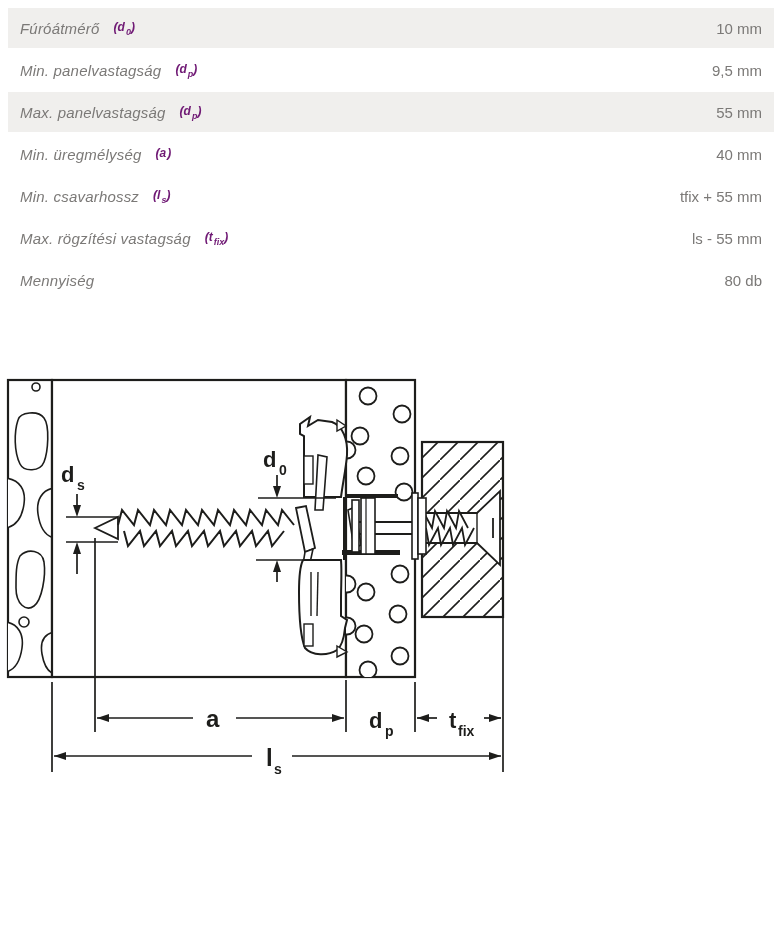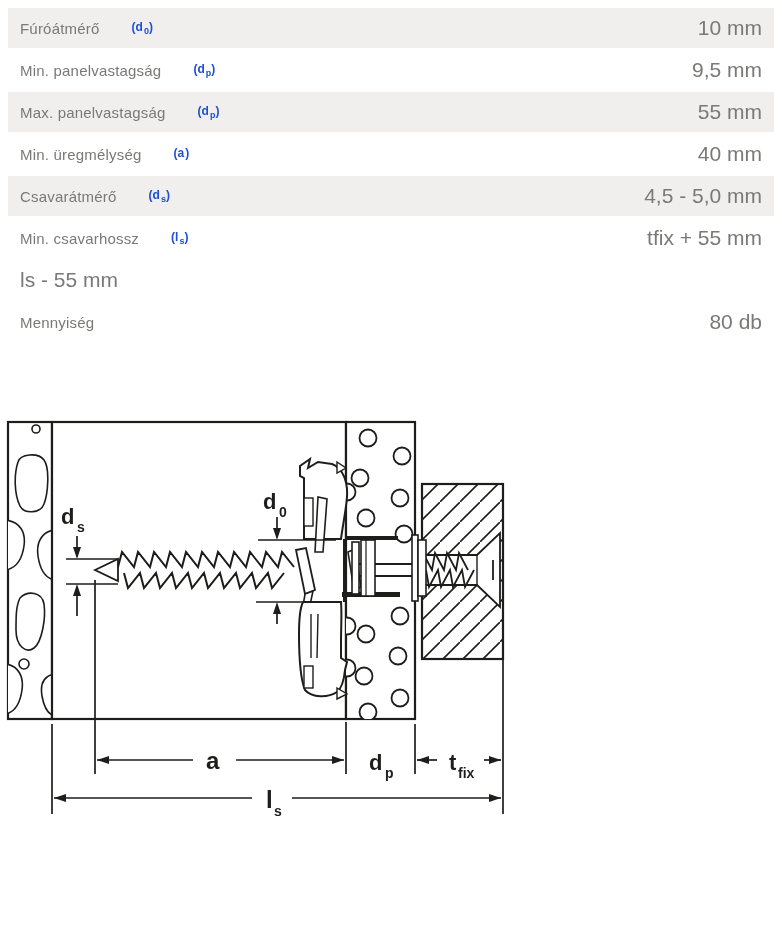--- a/index.html
+++ b/index.html
@@ -4,25 +4,25 @@
 <style>
   html,body{margin:0;padding:0;background:#ffffff;}
   body{width:782px;font-family:"Liberation Sans","DejaVu Sans",sans-serif;}
   .spec-table{margin:8px 8px 0 8px;}
   .row{
     display:flex;align-items:center;justify-content:space-between;
     height:40px;margin-bottom:2px;padding:0 12px;box-sizing:border-box;
     background:#ffffff;
   }
   .row.odd{background:#f0efed;}
-  .cell-label{display:flex;align-items:center;color:#7b7977;font-size:15px;}
+  .cell-label{display:flex;align-items:flex-end;color:#7b7977;font-size:15px;font-style:italic;}
   .lbl{letter-spacing:.2px;}
-  .sym{margin-left:32px;font-size:12px;font-weight:700;color:#1d4ed8;}
+  .sym{margin-left:14px;font-size:12px;font-weight:700;color:#701a75;}
   .sym sub{font-size:9px;margin-left:1px;}
-  .cell-value{color:#7b7977;font-size:21px;text-align:right;white-space:nowrap;}
+  .cell-value{color:#7b7977;font-size:15px;text-align:right;white-space:nowrap;}
   .diagram-wrap{margin-top:60px;}
   svg{display:block;}
   svg text{font-family:"Liberation Sans","DejaVu Sans",sans-serif;font-weight:700;fill:#1d1d1b;}
 </style>
 </head>
 <body>
 
 <div class="spec-table">
     <div class="row odd">
     <div class="cell-label">
@@ -45,35 +45,32 @@
     </div>
     <div class="cell-value">55 mm</div>
   </div>
     <div class="row">
     <div class="cell-label">
       <span class="lbl">Min. üregmélység</span>
       <span class="sym"><span class="sym-open">(</span><span class="sym-main">a</span><sub class="sym-sub"></sub><span class="sym-close">)</span></span>
     </div>
     <div class="cell-value">40 mm</div>
   </div>
-    <div class="row odd">
-    <div class="cell-label">
-      <span class="lbl">Csavarátmérő</span>
-      <span class="sym"><span class="sym-open">(</span><span class="sym-main">d</span><sub class="sym-sub">s</sub><span class="sym-close">)</span></span>
-    </div>
-    <div class="cell-value">4,5 - 5,0 mm</div>
-  </div>
     <div class="row">
     <div class="cell-label">
       <span class="lbl">Min. csavarhossz</span>
       <span class="sym"><span class="sym-open">(</span><span class="sym-main">l</span><sub class="sym-sub">s</sub><span class="sym-close">)</span></span>
     </div>
     <div class="cell-value">tfix + 55 mm</div>
   </div>
     <div class="row">
+    <div class="cell-label">
+      <span class="lbl">Max. rögzítési vastagság</span>
+      <span class="sym"><span class="sym-open">(</span><span class="sym-main">t</span><sub class="sym-sub">fix</sub><span class="sym-close">)</span></span>
+    </div>
     <div class="cell-value">ls - 55 mm</div>
   </div>
     <div class="row">
     <div class="cell-label">
       <span class="lbl">Mennyiség</span>
       <span class="sym"><span class="sym-open"></span><span class="sym-main"></span><sub class="sym-sub"></sub><span class="sym-close"></span></span>
     </div>
     <div class="cell-value">80 db</div>
   </div>
   </div>

